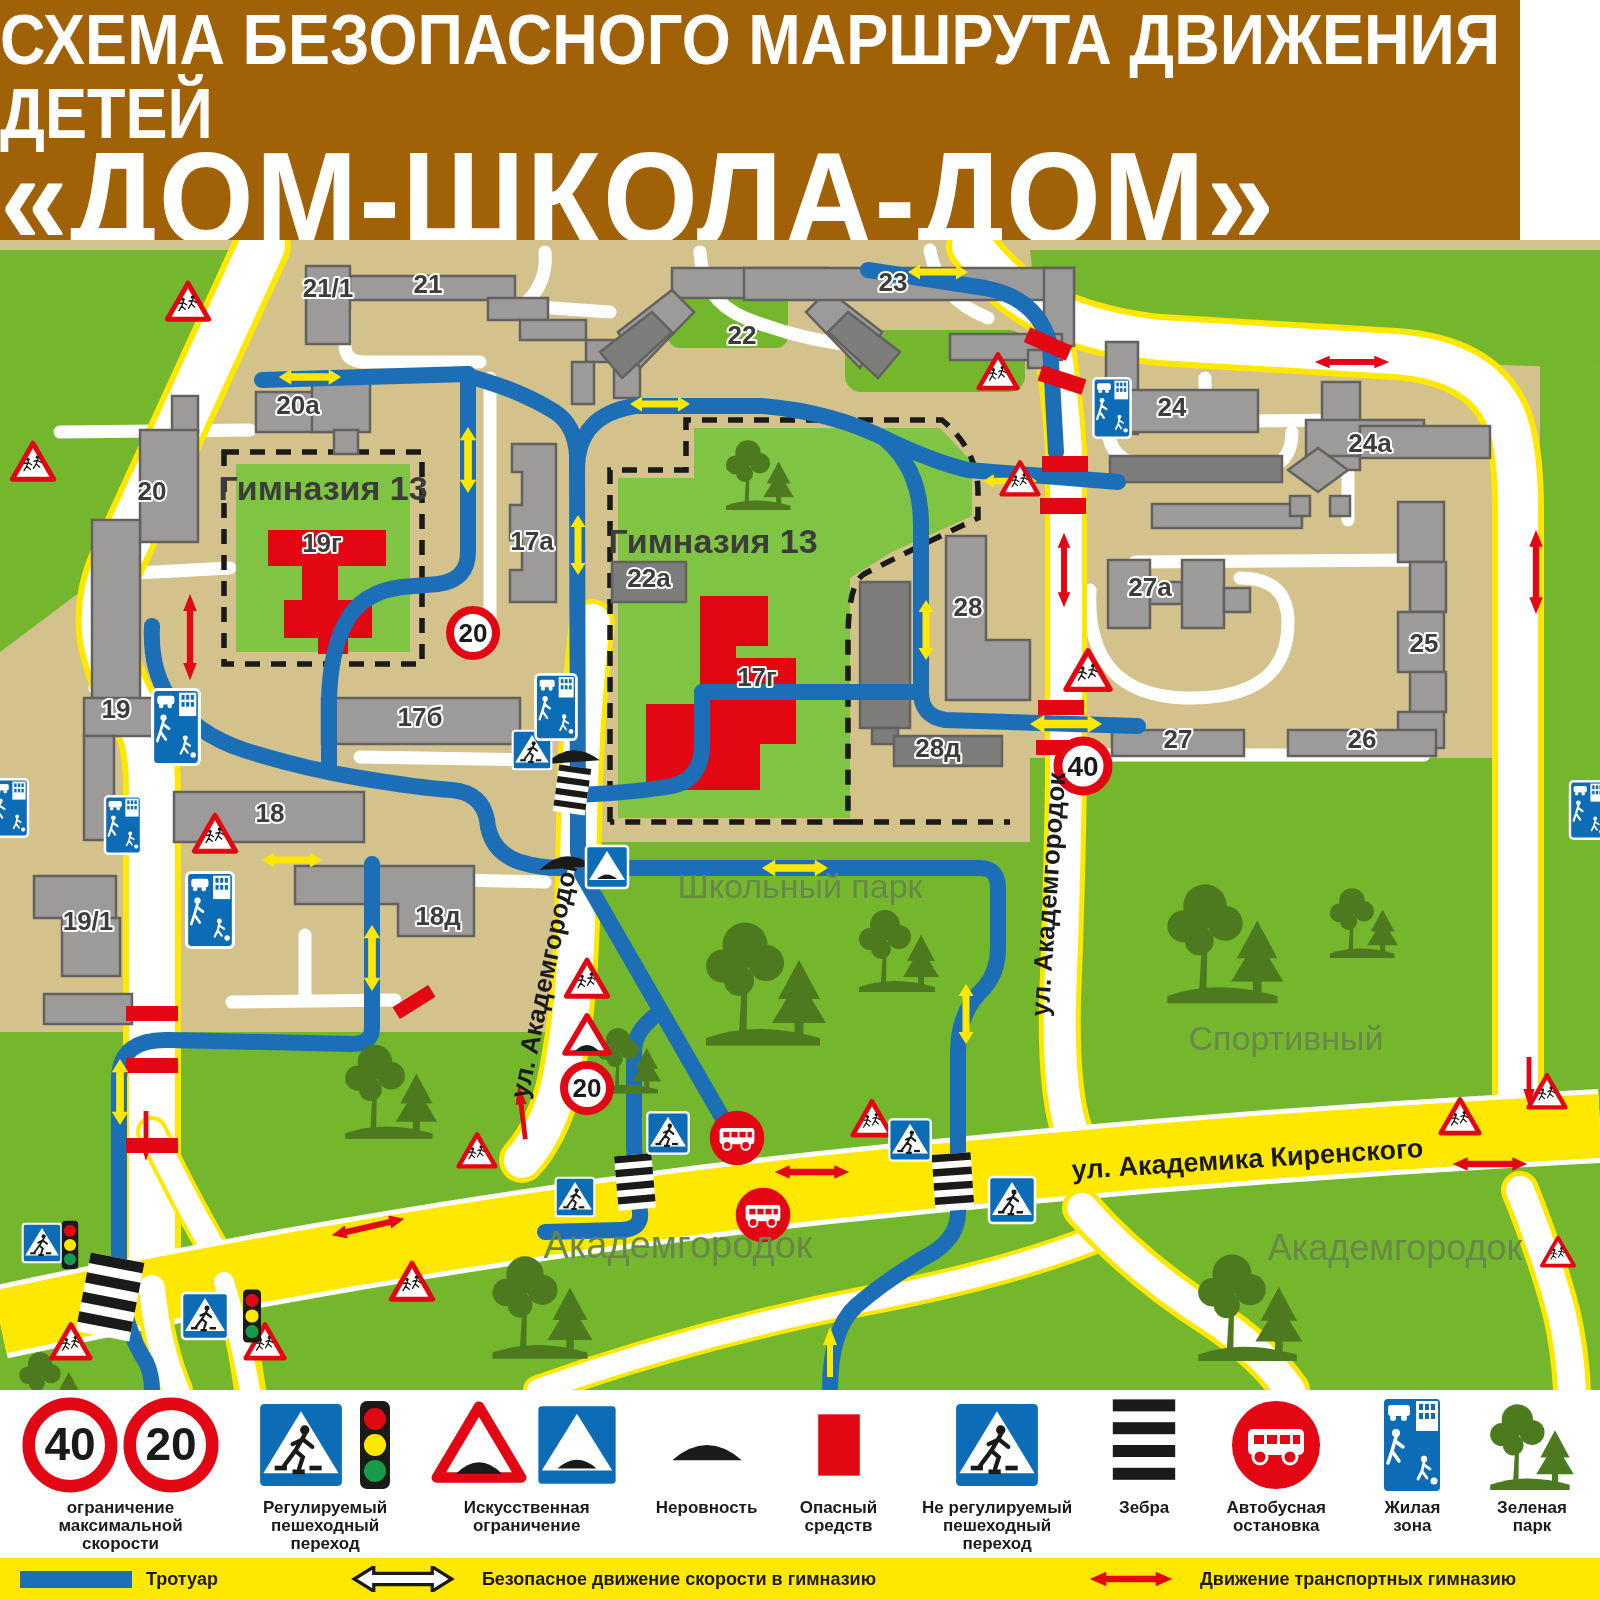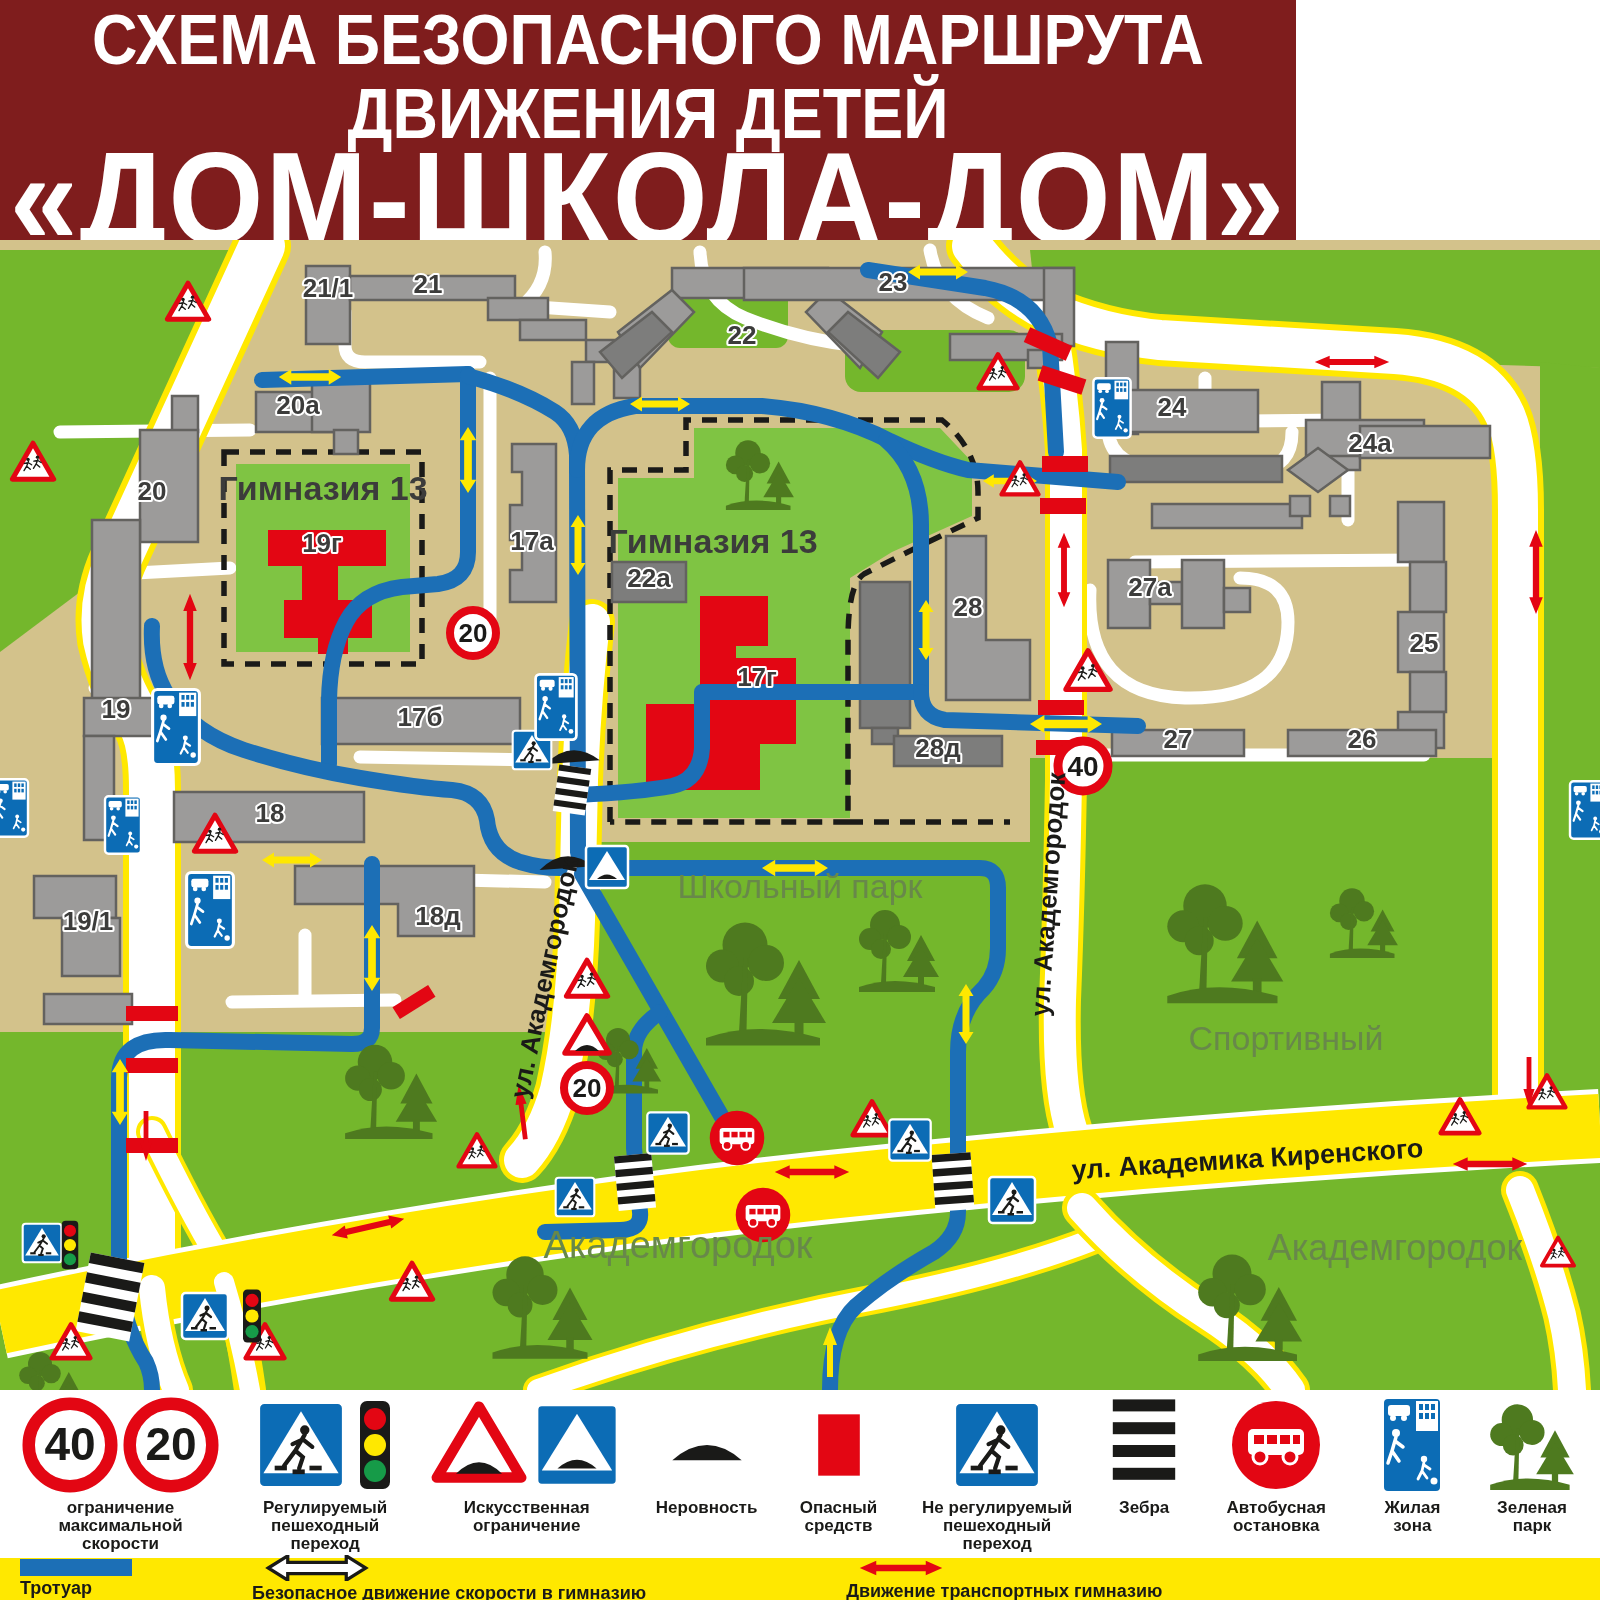--- a/index.html
+++ b/index.html
@@ -1,30 +1,30 @@
 <!DOCTYPE html>
 <html><head>
 <meta charset="utf-8">
 <style>
   html,body{margin:0;padding:0;background:#fff;}
   body{width:1600px;height:1600px;overflow:hidden;font-family:"Liberation Sans",sans-serif;}
   
-  .banner{width:1296px;height:240px;background:#7f1d1d;color:#fff;text-align:center;overflow:hidden;}
+  .banner{width:1520px;height:240px;background:#a16207;color:#fff;text-align:left;overflow:hidden;}
   .banner .l1{font-size:63px;font-weight:bold;letter-spacing:0px;padding-top:10px;line-height:1.05;transform:scale(1,1.12);}
   .banner .l2{font-size:122px;font-weight:bold;letter-spacing:2px;line-height:1.0;margin-top:-4px;transform:scale(1,1.08);}
   
   #mapsvg{display:block;}
   
   .legend{width:1600px;height:168px;background:#fff;display:flex;justify-content:space-between;align-items:flex-start;padding:4px 22px 0 22px;box-sizing:border-box;}
   .lg-item{display:flex;flex-direction:column;align-items:center;text-align:center;}
   .lg-icons{height:102px;display:flex;align-items:center;gap:5px;}
   .lg-label{font-size:17px;font-weight:bold;line-height:1.05;color:#1a1a18;margin-top:3px;}
   
   .strip{width:1600px;height:42px;background:#FFE800;display:flex;align-items:center;font-size:18px;font-weight:bold;color:#1a1a18;box-sizing:border-box;}
-  .strip-item{display:flex;gap:2px;white-space:nowrap;flex-direction:column;}
+  .strip-item{display:flex;align-items:center;gap:14px;white-space:nowrap;}
   .bar-blue{width:112px;height:17px;background:#1C6FB6;display:inline-block;}
 </style>
 </head>
 <body>
 
 <header class="banner">
   <div class="l1">СХЕМА БЕЗОПАСНОГО МАРШРУТА ДВИЖЕНИЯ ДЕТЕЙ</div>
   <div class="l2">«ДОМ-ШКОЛА-ДОМ»</div>
 
 </header>

